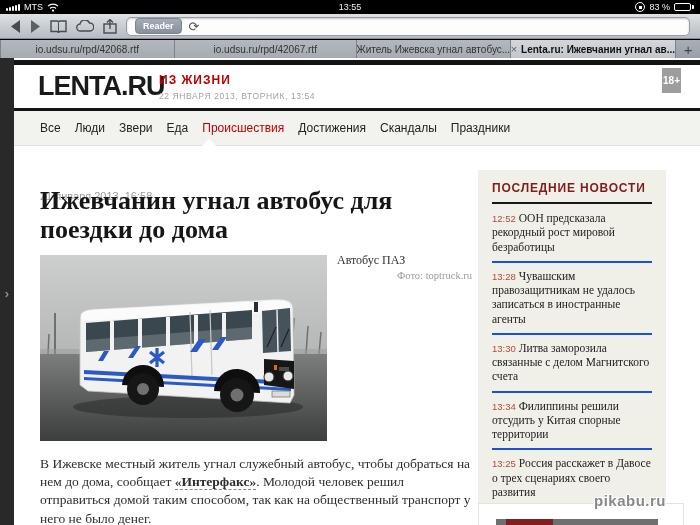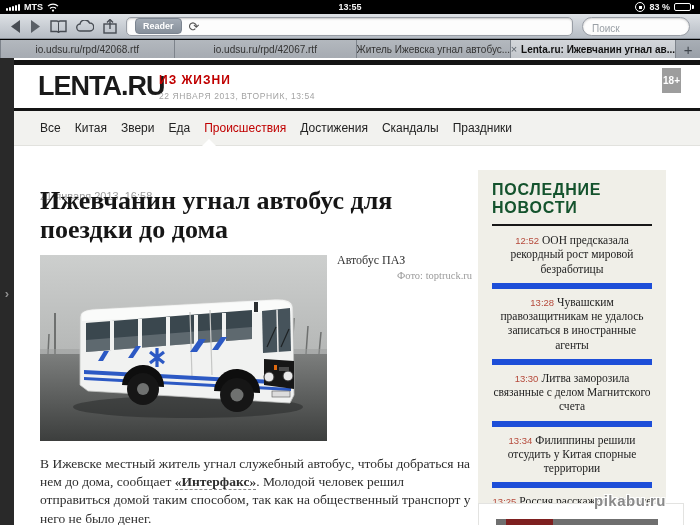--- a/index.html
+++ b/index.html
@@ -2,21 +2,21 @@
 <html><head>
 <meta charset="utf-8">
 <style>
   * { margin:0; padding:0; box-sizing:border-box; }
   html,body { width:700px; height:525px; overflow:hidden; }
   body { font-family:"Liberation Sans", sans-serif; background:#000; position:relative; }
 
   
   .status-bar { position:absolute; top:0; left:0; width:700px; height:14px; background:#000;
     display:flex; align-items:center; justify-content:space-between; padding:0 6px;
-    color:#f4f4f4; font-size:9px; font-weight:bold; }
+    color:#f4f4f4; font-size:9px; font-weight:normal; }
   .sb-left, .sb-right { display:flex; align-items:center; gap:4px; }
   .sb-time { position:absolute; left:50%; transform:translateX(-50%); top:2px; font-size:9px; }
   .signal { display:flex; align-items:flex-end; gap:1px; height:8px; }
   .signal i { display:block; width:2px; background:#fff; border-radius:1px; }
   .signal i:nth-child(1){height:3px} .signal i:nth-child(2){height:4px}
   .signal i:nth-child(3){height:5px} .signal i:nth-child(4){height:6px}
   .signal i:nth-child(5){height:7px}
   .battery { display:flex; align-items:center; gap:1px; }
   .batt-body { width:17px; height:8px; border:1px solid #fff; border-radius:2px; padding:1px; }
   .batt-fill { width:80%; height:100%; background:#fff; border-radius:1px; }
@@ -100,25 +100,25 @@
     font-family:"Liberation Serif",serif; }
   .cap-title { font-size:12px; color:#333; }
   .cap-credit { font-size:10.5px; color:#9b9b9b; margin-top:2px;text-align:right; }
   .art-body { position:absolute; left:26px; top:397px; width:436px;
     font-family:"Liberation Serif",serif; font-size:13.5px; line-height:1.35; color:#2e2e2e; }
   .body-link { font-weight:bold; border-bottom:1px dashed #888; }
 
   
   .sidebar-box { position:absolute; left:464px; top:112px; width:188px;
     background:#f0efe8; padding:11px 14px 8px; }
-  .sb-title { font-size:16px; font-weight:bold; letter-spacing:.8px; color:#14532d; }
+  .sb-title { font-size:12px; font-weight:bold; letter-spacing:.8px; color:#7f1d1d; }
   .sb-rule { height:2px; background:#171717; margin:7px 0 1px; }
   .sb-item { padding:6px 0 7px; font-family:"Liberation Serif",serif; font-size:11.5px;
-    line-height:1.24; color:#222;text-align:center; }
-  .sb-item + .sb-item { border-top:6px solid #1d4ed8; }
+    line-height:1.24; color:#222; }
+  .sb-item + .sb-item { border-top:2px solid #1d4ed8; }
   .sb-time-lbl { color:#b5493a; font-size:9.5px; font-family:"Liberation Sans",sans-serif;
     margin-right:3px; }
 
   
   .banner-box { position:absolute; left:464px; top:445px; width:206px; height:80px;
     background:#fff; border:1px solid #e3e3e1; }
   .banner-bar { position:absolute; left:17px; top:15px; width:162px; height:30px; background:#6f6f6f; }
   .banner-red { position:absolute; left:10px; top:0; width:47px; height:100%; background:#7e2020; }
   .watermark { position:absolute; right:34px; top:434px; font-size:15px; font-weight:bold;
     color:#8a8a8a; letter-spacing:.5px;
@@ -180,23 +180,20 @@
     <svg width="14" height="15" viewBox="0 0 14 15">
       <rect x="1" y="5" width="12" height="9" fill="none" stroke="#474c53" stroke-width="1.4"></rect>
       <line x1="7" y1="10" x2="7" y2="1" stroke="#474c53" stroke-width="1.4"></line>
       <path d="M4,3.5 L7,0.5 L10,3.5" fill="none" stroke="#474c53" stroke-width="1.4"></path>
     </svg>
   </span>
   <div class="url-field">
     <span class="reader-btn">Reader</span>
     <span class="reload">⟳</span>
   </div>
-  <div class="search-field">
-    <input placeholder="Поиск" style="">
-  </div>
 </div>
 
 <div class="tab-bar">
   <div class="tab first" style="width:175px">
     <span>io.udsu.ru/rpd/42068.rtf</span>
   </div>
   <div class="tab" style="width:183px">
     <span>io.udsu.ru/rpd/42067.rtf</span>
   </div>
   <div class="tab" style="width:154px">
@@ -222,21 +219,21 @@
       <div class="section-block">
         <div class="section-title">ИЗ ЖИЗНИ</div>
         <div class="date-line">22 ЯНВАРЯ 2013, ВТОРНИК, 13:54</div>
       </div>
     </div>
     <div class="age-badge">18+</div>
     <div class="hdr-bar-mid"></div>
 
     <div class="site-nav">
       <span class="nav-item">Все</span>
-      <span class="nav-item">Китая</span>
+      <span class="nav-item">Люди</span>
       <span class="nav-item">Звери</span>
       <span class="nav-item">Еда</span>
       <span class="nav-item active">Происшествия</span>
       <span class="nav-item">Достижения</span>
       <span class="nav-item">Скандалы</span>
       <span class="nav-item">Праздники</span>
       <span class="nav-notch"></span>
     </div>
 
     <div class="art-timestamp">21 января 2013, 16:58</div>

